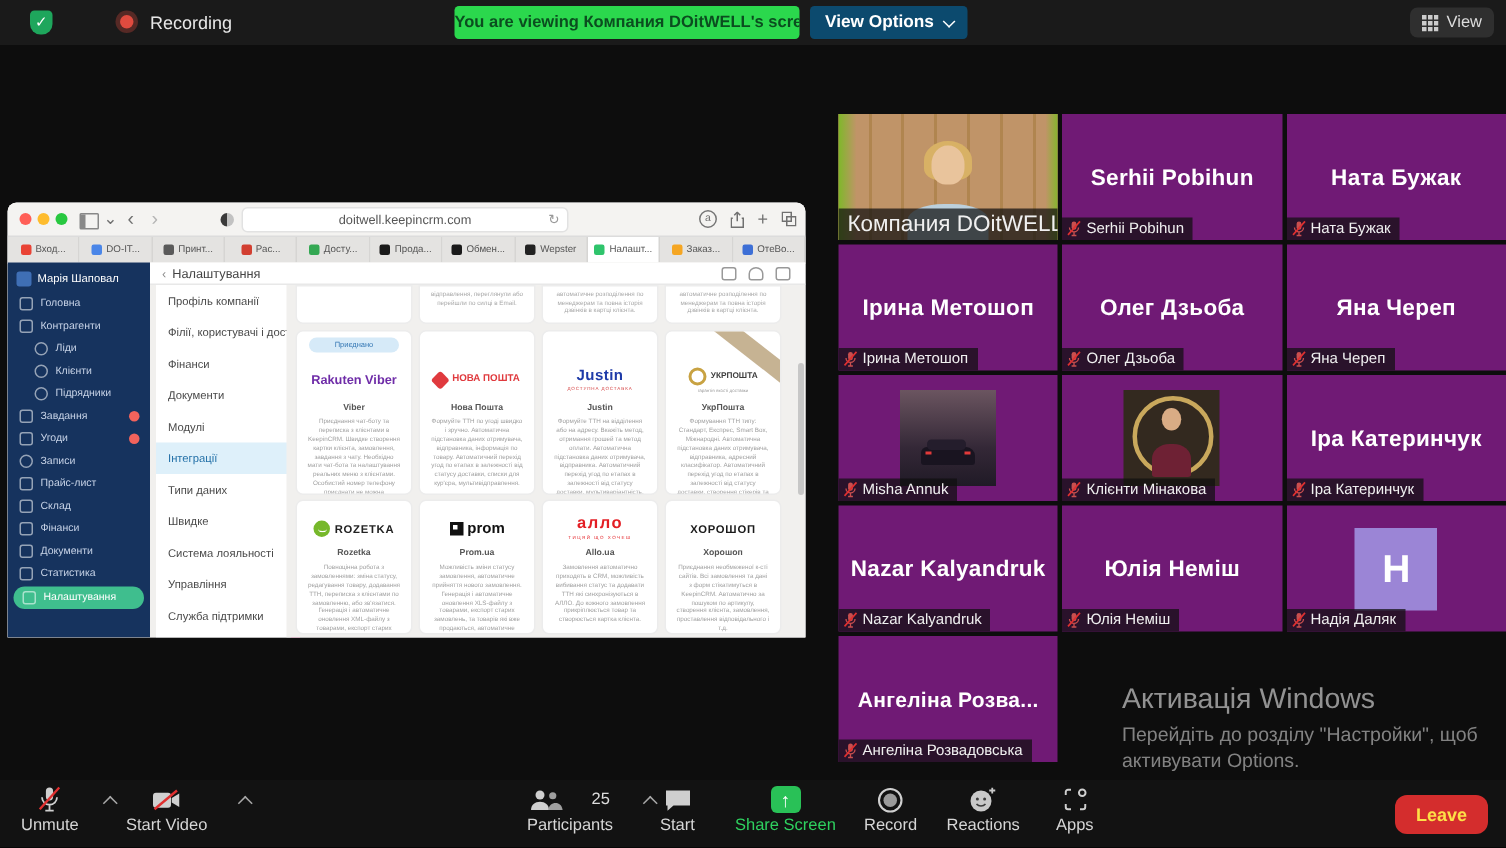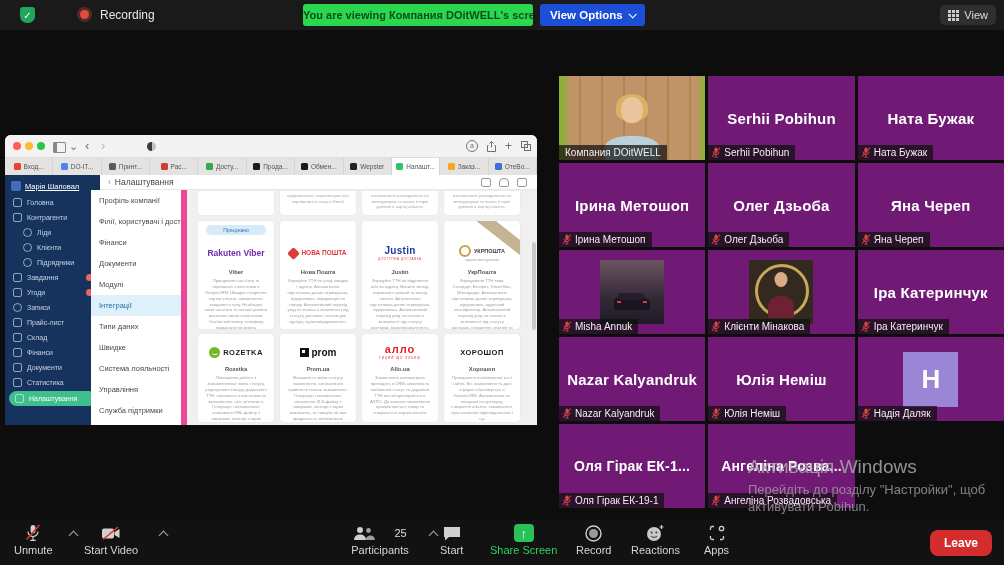--- a/index.html
+++ b/index.html
@@ -8,21 +8,21 @@
 
   
   .topbar{position:absolute;top:0;left:0;width:100%;height:30px;background:#1a1a1a;}
   .shield{position:absolute;left:20px;top:7px;width:15px;height:16px;background:#1ea65c;
           border-radius:3px 3px 7px 7px;color:#fff;font-size:10px;display:flex;align-items:center;justify-content:center;}
   .recdot{position:absolute;left:80px;top:10px;width:9px;height:9px;background:#e04b3f;border-radius:50%;
           box-shadow:0 0 0 3px rgba(224,75,63,.30);}
   .reclabel{position:absolute;left:100px;top:8px;color:#e8e8e8;font-size:12px;}
   .banner{position:absolute;left:303px;top:4px;width:230px;height:22px;background:#2bd84d;border-radius:3px;
           color:#0b4d1f;font-weight:bold;font-size:11px;line-height:22px;text-align:center;white-space:nowrap;overflow:hidden;}
-  .viewopts{position:absolute;left:540px;top:4px;height:22px;background:#1d4ed8;border-radius:3px;color:#fff;
+  .viewopts{position:absolute;left:540px;top:4px;height:22px;background:#0c4a6e;border-radius:3px;color:#fff;
             font-size:11.5px;font-weight:bold;line-height:22px;padding:0 10px;display:flex;align-items:center;gap:6px;}
   .chev-down{width:5px;height:5px;border-right:1.5px solid currentColor;border-bottom:1.5px solid currentColor;
              transform:rotate(45deg) translateY(-1px);display:inline-block;}
   .viewbtn{position:absolute;right:8px;top:5px;height:20px;background:#2f2f2f;border-radius:5px;color:#ddd;
            font-size:11px;line-height:20px;padding:0 8px;display:flex;align-items:center;gap:5px;}
 
   
   .browser{position:absolute;left:5px;top:135px;width:532px;height:290px;background:#fff;border-radius:6px 6px 0 0;overflow:hidden;}
   .saf-toolbar{position:relative;height:22px;background:#f4f3f1;border-bottom:1px solid #dcdcdc;}
   .light{position:absolute;top:7px;width:8px;height:8px;border-radius:50%;}
@@ -45,37 +45,37 @@
   .tab:nth-child(3) .fav{background:#5a5a5a}.tab:nth-child(4) .fav{background:#d23f31}
   .tab:nth-child(5) .fav{background:#34a853}.tab:nth-child(6) .fav{background:#1a1a1a}
   .tab:nth-child(7) .fav{background:#1a1a1a}.tab:nth-child(8) .fav{background:#222}
   .tab:nth-child(9) .fav{background:#2fc46c}.tab:nth-child(10) .fav{background:#f5a623}
   .tab:nth-child(11) .fav{background:#3d6fd6}
 
   .bwin{position:absolute;left:0;top:40px;width:532px;height:250px;background:#f1f0ee;}
 
   
   .crm-side{position:absolute;left:0;top:0;width:95px;height:250px;background:#16335e;color:#c6d2e6;}
-  .crm-user{display:flex;align-items:flex-end;gap:4px;padding:6px 6px 4px 6px;color:#fff;font-size:7.5px;text-decoration:underline;}
+  .crm-user{display:flex;align-items:flex-start;gap:4px;padding:6px 6px 4px 6px;color:#fff;font-size:7.5px;}
   .crm-user .uav{width:10px;height:10px;background:#3f6fb5;border-radius:2px;flex:none;}
   .nrow{position:relative;display:flex;align-items:center;gap:5px;height:15px;padding:0 8px;font-size:7px;white-space:nowrap;}
   .nrow.sub{padding-left:18px;}
   .nicon{width:7px;height:7px;border:1px solid rgba(255,255,255,.55);border-radius:2px;flex:none;}
   .nicon.rnd{border-radius:50%;}
   .ndot{position:absolute;right:7px;top:4px;width:7px;height:7px;background:#f2635c;border-radius:50%;}
   .nrow.active{background:#3fbe8e;border-radius:10px;margin:1px 4px;color:#fff;height:15px;padding:0 6px;}
 
   
   .crm-head{position:absolute;left:95px;top:0;width:437px;height:14px;background:#fff;border-bottom:1px solid #e8e8e8;
             display:flex;align-items:center;font-size:8.5px;color:#444;padding:0;}
   .crm-head .bk{margin:0 4px 0 8px;color:#888;}
   .hicons{position:absolute;right:10px;top:3px;display:flex;gap:8px;}
   .hic{width:8px;height:7px;border:1px solid #999;border-radius:2px;}
   .hic.bell{border-radius:50% 50% 2px 2px;}
-  .settings{position:absolute;left:86px;top:15px;width:90px;height:235px;background:#fff;border-right:6px solid #ec4899;}
+  .settings{position:absolute;left:99px;top:15px;width:90px;height:235px;background:#fff;border-right:6px solid #ec4899;}
   .sitem{font-size:7.5px;color:#4a4a4a;padding:6px 8px;white-space:nowrap;overflow:hidden;}
   .sitem.active{background:#def0fa;color:#2471a8;}
 
   
   .cards{position:absolute;left:186px;top:15px;width:346px;height:235px;background:#f1f0ee;overflow:hidden;}
   .card{position:absolute;background:#fff;border:1px solid #ececec;border-radius:5px;overflow:hidden;}
   .pcard{height:24px;border-radius:0 0 5px 5px;top:0;}
   .pdesc{font-size:4.2px;line-height:1.35;color:#a8a8a8;text-align:center;padding:2px 7px;}
   .c2{top:30px;height:108px;} .c3{top:143px;height:88px;}
   .cw0{left:6px;width:76px;text-decoration:underline;} .cw1{left:88px;width:76px;} .cw2{left:170px;width:76px;} .cw3{left:252px;width:76px;}
@@ -113,21 +113,21 @@
   .lg-horo{font-size:7.5px;font-weight:900;color:#1a1a1a;letter-spacing:.5px;}
   .scrollthumb{position:absolute;right:1px;top:52px;width:4px;height:88px;background:#c7c7c7;border-radius:2px;}
 
   
   .grid{position:absolute;left:559px;top:76px;width:445px;height:432px;display:grid;
         grid-template-columns:repeat(3,1fr);grid-template-rows:repeat(5,1fr);gap:3px;}
   .tile{position:relative;background:#701a75;overflow:hidden;display:flex;align-items:center;justify-content:center;}
   .bigname{color:#fff;font-weight:bold;font-size:15px;white-space:nowrap;letter-spacing:.2px;}
   .plabel{position:absolute;left:0;bottom:0;display:flex;align-items:center;gap:3px;background:rgba(15,15,15,.72);
           color:#f0f0f0;font-size:10px;padding:2px 6px 2px 3px;max-width:96%;white-space:nowrap;overflow:hidden;z-index:5;}
-  .plabel.noicon{padding-left:6px;font-size:10px;}
+  .plabel.noicon{padding-left:6px;font-size:15px;}
   .tile.speaker{outline:3px solid #aace2f;outline-offset:-3px;}
   .vbg{position:absolute;inset:0;background:repeating-linear-gradient(90deg,#c09468 0 20px,#b0854f 20px 22px);}
   .vgl{position:absolute;left:0;top:0;bottom:0;width:12px;background:linear-gradient(90deg,#7fb82a,rgba(127,184,42,0));}
   .vgr{position:absolute;right:0;top:0;bottom:0;width:8px;background:linear-gradient(270deg,#86b52f,rgba(134,181,47,0));}
   .vhair{position:absolute;left:50%;top:18px;transform:translateX(-50%);width:32px;height:26px;background:#d8b165;border-radius:50% 50% 30% 30%;}
   .vhead{position:absolute;left:50%;top:21px;transform:translateX(-50%);width:22px;height:26px;background:#e9c49c;border-radius:48% 48% 42% 42%;}
   .vbody{position:absolute;left:50%;bottom:0;transform:translateX(-50%);width:54px;height:24px;background:#bcd0dc;border-radius:45% 45% 0 0;}
   .sq-car{width:64px;height:64px;background:linear-gradient(180deg,#6b5560,#342837 60%,#201a26);position:relative;}
   .carbody{position:absolute;left:14px;bottom:14px;width:36px;height:12px;background:#191420;border-radius:4px 6px 2px 2px;}
   .carbody::before{content:"";position:absolute;left:4px;top:-5px;width:26px;height:7px;background:#241d2c;border-radius:3px;}
@@ -150,21 +150,21 @@
   
   .bbar{position:absolute;left:0;bottom:0;width:100%;height:45px;background:#121212;z-index:30;}
   .ctrl{position:absolute;display:flex;flex-direction:column;align-items:center;color:#d6d6d6;font-size:11px;}
   .ctrl .icn{height:20px;display:flex;align-items:center;justify-content:center;margin-top:3px;}
   .ctrl .lbl{margin-top:1px;white-space:nowrap;}
   .caret{position:absolute;width:6px;height:6px;border-left:1.5px solid #a8a8a8;border-top:1.5px solid #a8a8a8;
          transform:rotate(45deg);top:12px;}
   .sharebox{width:20px;height:18px;background:#29c157;border-radius:4px;color:#fff;display:flex;align-items:center;
             justify-content:center;font-size:13px;font-weight:bold;}
   .ctrl.share .lbl{color:#2ed15f;}
-  .leavebtn{position:absolute;right:12px;top:10px;height:26px;background:#d42d2d;border-radius:8px;color:#ffffff;
+  .leavebtn{position:absolute;right:12px;top:10px;height:26px;background:#d42d2d;border-radius:8px;color:#fde047;
             font-size:12px;font-weight:bold;line-height:26px;padding:0 14px;}
   .cnt{font-size:11px;color:#ddd;margin-left:17px;}
 </style>
 </head>
 <body>
 
 <div id="stage">
 
   <div class="topbar">
     <div class="shield">✓</div>
@@ -196,20 +196,24 @@
   <div class="browser">
     <div class="saf-toolbar">
       <span class="light" style="left:8px;background:#ff5f57"></span>
       <span class="light" style="left:20px;background:#febc2e"></span>
       <span class="light" style="left:32px;background:#28c840"></span>
       <span class="saf-side"></span>
       <span class="saf-ic" style="left:64px">⌄</span>
       <span class="saf-ic" style="left:80px;font-size:13px">‹</span>
       <span class="saf-ic" style="left:96px;font-size:13px;color:#b5b5b5">›</span>
       <span class="saf-shield"></span>
+      <div class="urlbar">
+        <span>doitwell.keepincrm.com</span>
+        <span class="rf">↻</span>
+      </div>
       <div class="saf-right">
         <span class="circA">a</span>
         <svg width="9" height="11" viewBox="0 0 9 11">
           <g stroke="#707070" fill="none" stroke-width="1">
               <path d="M1.5 4.5h-1v6h8v-6h-1"></path>
               <path d="M4.5 0.5v6"></path>
               <path d="M2.5 2.5l2-2 2 2"></path>
             </g>
         </svg>
         <span style="font-size:12px;color:#707070">+</span>
@@ -600,48 +604,37 @@
       <div class="plabel">
         <svg class="micoff" viewBox="0 0 10 11">
             <rect x="3.4" y="0.6" width="3.2" height="5.6" rx="1.6" fill="#c94f4f"></rect>
             <path d="M2 4.6a3 3 0 0 0 6 0M5 7.6v2.4M3.4 10h3.2" stroke="#c94f4f" stroke-width="0.9" fill="none"></path>
             <line x1="1" y1="9.6" x2="9" y2="0.6" stroke="#e03030" stroke-width="1.1"></line>
           </svg>
         <span>Надія Даляк</span>
         </div>
     </div>
 
-    <div class="tile">
-      <div class="bigname" style="font-size:14px">Оля Гірак  ЕК-1...</div>
-      <div class="plabel">
-        <svg class="micoff" viewBox="0 0 10 11">
-            <rect x="3.4" y="0.6" width="3.2" height="5.6" rx="1.6" fill="#c94f4f"></rect>
-            <path d="M2 4.6a3 3 0 0 0 6 0M5 7.6v2.4M3.4 10h3.2" stroke="#c94f4f" stroke-width="0.9" fill="none"></path>
-            <line x1="1" y1="9.6" x2="9" y2="0.6" stroke="#e03030" stroke-width="1.1"></line>
-          </svg>
-        <span>Оля Гірак ЕК-19-1</span>
-        </div>
-    </div>
 
     <div class="tile">
       <div class="bigname" style="font-size:14px">Ангеліна  Розва...</div>
       <div class="plabel">
         <svg class="micoff" viewBox="0 0 10 11">
             <rect x="3.4" y="0.6" width="3.2" height="5.6" rx="1.6" fill="#c94f4f"></rect>
             <path d="M2 4.6a3 3 0 0 0 6 0M5 7.6v2.4M3.4 10h3.2" stroke="#c94f4f" stroke-width="0.9" fill="none"></path>
             <line x1="1" y1="9.6" x2="9" y2="0.6" stroke="#e03030" stroke-width="1.1"></line>
           </svg>
         <span>Ангеліна Розвадовська</span>
         </div>
     </div>
   </div>
 
   <div class="wm1">Активація Windows</div>
   <div class="wm2">Перейдіть до розділу "Настройки", щоб</div>
-  <div class="wm3">активувати Pobihun.</div>
+  <div class="wm3">активувати Options.</div>
 
   <div class="bbar">
     <div class="ctrl" style="left:14px">
       <div class="icn">
         <svg width="16" height="18" viewBox="0 0 16 18">
           <rect x="5.6" y="1" width="4.8" height="8.6" rx="2.4" fill="#d0d0d0"></rect>
           <path d="M3 7.5a5 5 0 0 0 10 0M8 12.5v3.4M5.2 16.4h5.6" stroke="#d0d0d0" stroke-width="1.2" fill="none"></path>
           <line x1="1.5" y1="15.5" x2="14.5" y2="1" stroke="#e03030" stroke-width="1.6"></line>
         </svg>
       </div>

